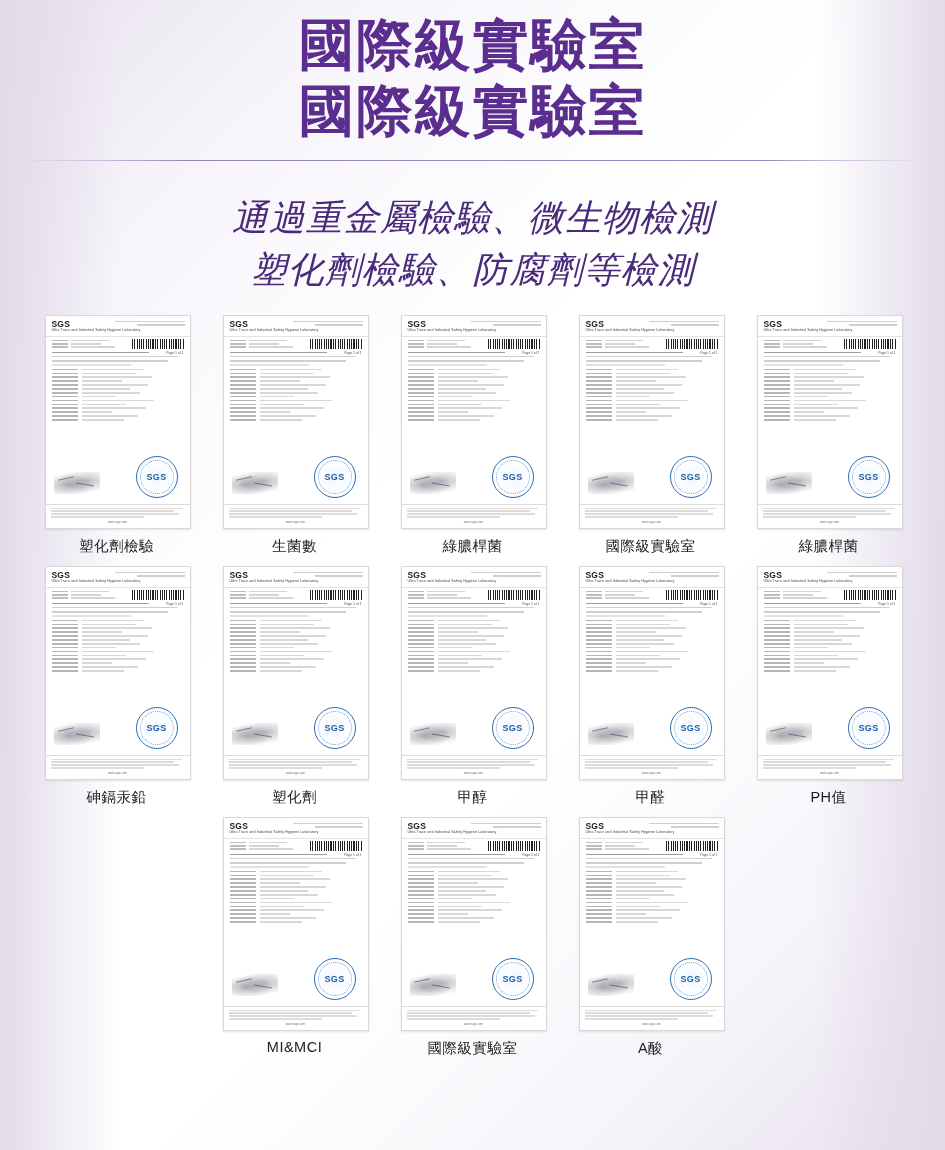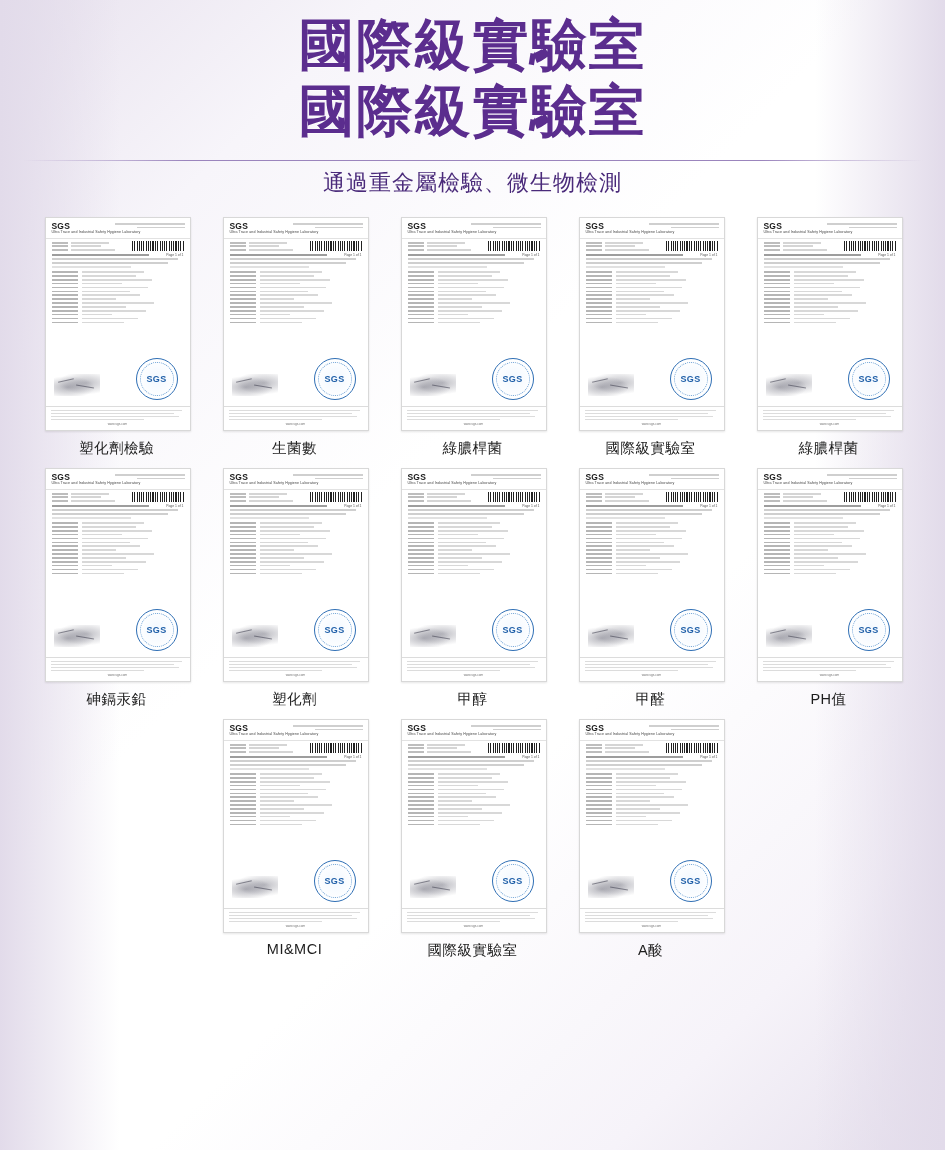--- a/index.html
+++ b/index.html
@@ -53,25 +53,26 @@
     text-shadow: 0 1px 0 rgba(255,255,255,0.6);
   }
   .headline .l2 { display: block; }
   .divider {
     width: 900px;
     height: 1px;
     margin: 16px auto 0 auto;
     background: linear-gradient(90deg, rgba(150,120,190,0) 0%, #9b85bd 18%, #9b85bd 82%, rgba(150,120,190,0) 100%);
   }
   .subline {
-    margin-top: 6px;
+    margin-top: 31px;
     color: #4a2a7a;
-    font-size: 22px;
+    font-size: 36px;
     line-height: 1.45;
     letter-spacing: 1px;
+    font-style: italic;
   }
   .subline .s2 { display: block; }
 
   
   .cert-grid {
     position: relative;
     z-index: 2;
     margin: 18px auto 0 auto;
     width: 860px;
   }
@@ -273,20 +274,21 @@
 <div class="page">
 
   <div class="header">
     <div class="headline">
       <span>國際級實驗室</span>
       <span class="l2">國際級實驗室</span>
     </div>
     <div class="divider"></div>
     <div class="subline">
       <span>通過重金屬檢驗、微生物檢測</span>
+      <span class="s2">塑化劑檢驗、防腐劑等檢測</span>
     </div>
   </div>
 
   <div class="cert-grid" id="cert-grid">
       <div class="cert-row">
   <div class="cert-cell">
     <div class="cert-doc">
       <div class="doc-head">
         <div class="sgs-logo">SGS</div>
         <div class="doc-head-right">

